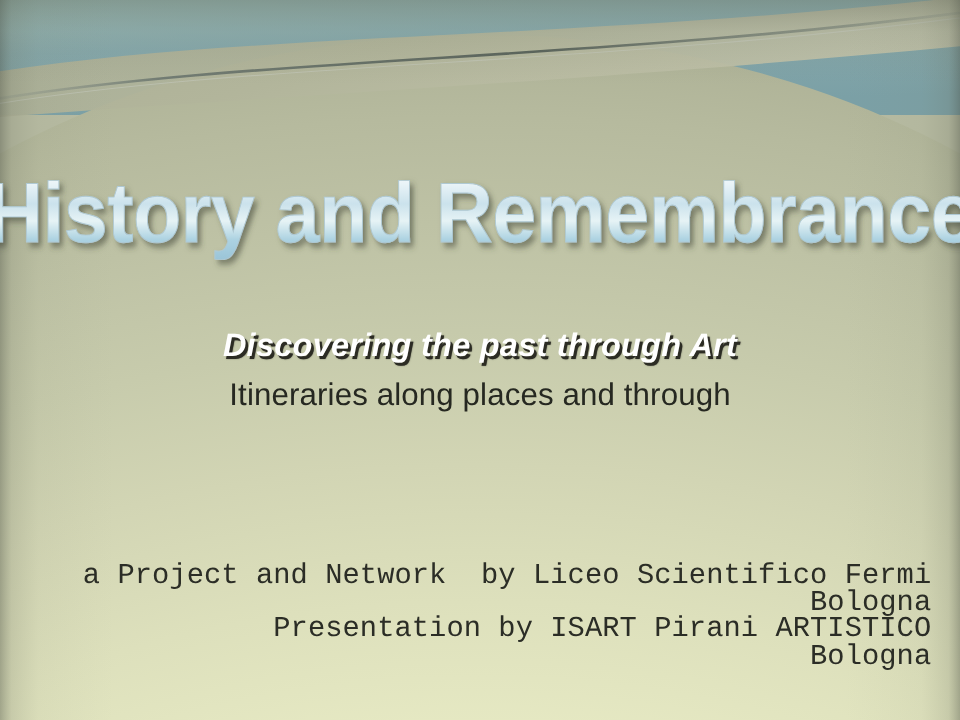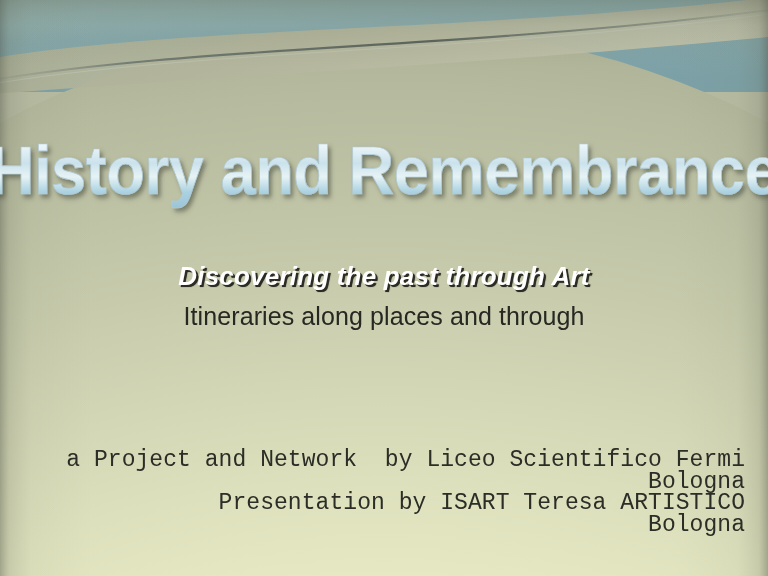--- a/index.html
+++ b/index.html
@@ -194,17 +194,17 @@
   </div>
 
   <div class="subtitle-block">
     <p class="subtitle-main">Discovering the past through Art</p>
     <p class="subtitle-sub">Itineraries along places and through</p>
   </div>
 
   <div class="credits">
     <p class="credit-line">a Project and Network  by Liceo Scientifico Fermi</p>
     <p class="credit-line">Bologna</p>
-    <p class="credit-line">Presentation by ISART Teresa ARTISTICO</p>
+    <p class="credit-line">Presentation by ISART Pirani ARTISTICO</p>
     <p class="credit-line">Bologna</p>
   </div>
 
 </div>
 
 </body></html>

